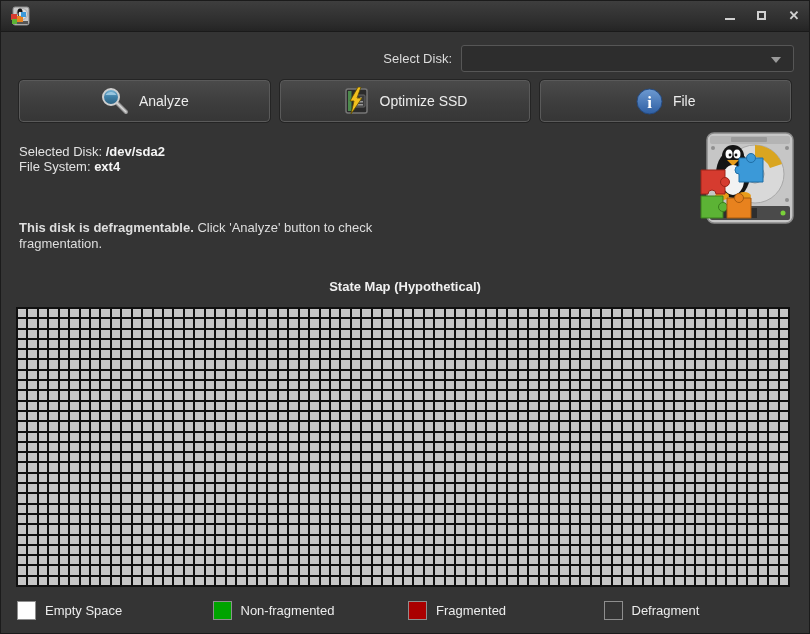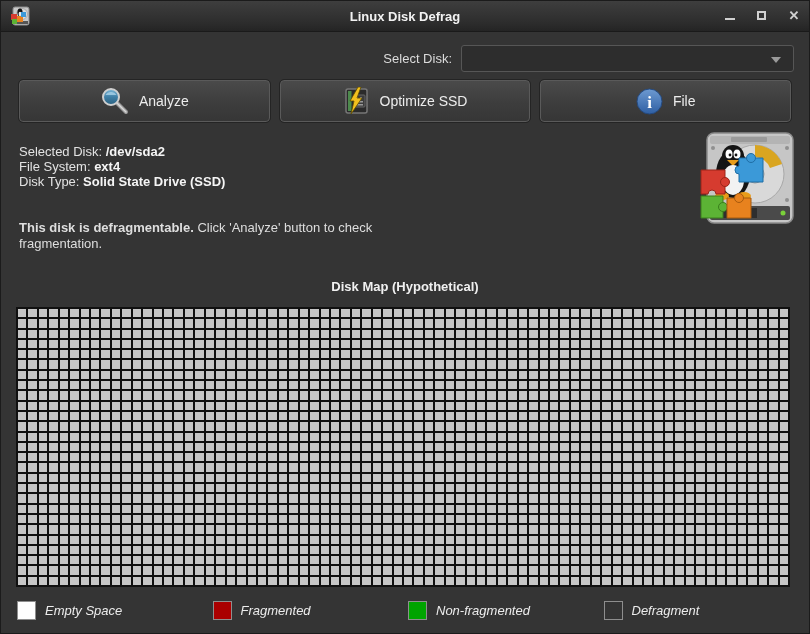--- a/index.html
+++ b/index.html
@@ -86,42 +86,40 @@
     position:absolute; top:306px; left:15px; width:774px; height:280px;
     background:#101010;
     display:grid;
     gap:2px; padding:2px;
   }
   .cell { width:100%; height:100%; }
   
   .legend {
     position:absolute; top:600px; left:16px; right:10px;
     display:flex;
-    font-style:italic;
   }
   .legend-item { flex:1; display:flex; align-items:center; gap:9px; }
   .swatch { width:19px; height:19px; border:1px solid #8e8e8e; flex:0 0 auto; }
   .legend-label { font-size:13px; color:#ececec; }
 </style>
 </head>
 <body>
 
 <div class="titlebar">
   <svg class="app-icon" viewBox="0 0 20 20">
     <rect x="3" y="1" width="16" height="18" rx="2" fill="#c9c9c9" stroke="#8a8a8a"></rect>
     <rect x="4" y="15" width="14" height="3" fill="#555"></rect>
     <circle cx="12" cy="8" r="5.5" fill="#dcdcdc" stroke="#aaa"></circle>
     <ellipse cx="10" cy="6.5" rx="2.6" ry="4" fill="#111"></ellipse>
     <ellipse cx="10" cy="8" rx="1.4" ry="2.2" fill="#eee"></ellipse>
     <rect x="1" y="8" width="6" height="6" fill="#d63b2f"></rect>
     <rect x="7" y="10" width="6" height="6" fill="#e8821e"></rect>
     <rect x="2" y="13" width="5" height="5" fill="#5cb335"></rect>
     <rect x="11" y="6" width="5" height="5" fill="#3b99d8"></rect>
   </svg>
-  <div class="title">Linux Disk Defrag</div>
   <div class="win-controls">
     <div class="win-btn">
         <span class="min-glyph"></span>
       </div>
     <div class="win-btn">
         <span class="max-glyph"></span>
       </div>
     <div class="win-btn">
         <span class="close-glyph">✕</span>
       </div>
@@ -179,21 +177,20 @@
       <circle cx="13.5" cy="13.5" r="12.5" fill="url(#info)" stroke="#24497f"></circle>
       <text x="13.5" y="20" text-anchor="middle" font-family="Liberation Serif, serif" font-weight="bold" font-size="17" fill="#fff">i</text>
     </svg>
     <span>File</span>
   </div>
 </div>
 
 <div class="disk-info">
   <div><span>Selected Disk: </span><b>/dev/sda2</b></div>
   <div><span>File System: </span><b>ext4</b></div>
-  <div><span>Disk Type: </span><b>Solid State Drive (SSD)</b></div>
 </div>
 
 <svg class="logo" viewBox="0 0 102 94">
 
   <rect x="14" y="1" width="86" height="90" rx="7" fill="#c6c6c6" stroke="#8a8a8a" stroke-width="1.5"></rect>
   <rect x="17" y="4" width="80" height="8" rx="2" fill="#b4b4b4"></rect>
   <rect x="38" y="5" width="36" height="5" rx="1" fill="#9a9a9a"></rect>
   <rect x="17" y="74" width="80" height="14" rx="2" fill="#4a4a4a"></rect>
   <rect x="30" y="76" width="34" height="10" fill="#2e2e2e"></rect>
   <circle cx="90" cy="81" r="2.5" fill="#7ad13a"></circle>
@@ -226,21 +223,21 @@
     <circle cx="30" cy="75" r="4.5" fill="#5cb335" stroke="#3a7f1c"></circle>
     <path d="M34 66 h24 v20 h-24 z" fill="#e8821e" stroke="#a85a0d"></path>
     <circle cx="46" cy="66" r="4.5" fill="#e8821e" stroke="#a85a0d"></circle>
   </g>
 </svg>
 
 <div class="message">
   <b>This disk is defragmentable.</b><span> Click 'Analyze' button to check fragmentation.</span>
 </div>
 
-<div class="map-title">Disk Map (Hypothetical)</div>
+<div class="map-title">State Map (Hypothetical)</div>
 <div class="disk-map" style="grid-template-columns: repeat(74, 1fr); background: rgb(16, 16, 16);">
     <div class="cell" style="background: rgb(198, 198, 198);"></div>
     <div class="cell" style="background: rgb(198, 198, 198);"></div>
     <div class="cell" style="background: rgb(198, 198, 198);"></div>
     <div class="cell" style="background: rgb(198, 198, 198);"></div>
     <div class="cell" style="background: rgb(198, 198, 198);"></div>
     <div class="cell" style="background: rgb(198, 198, 198);"></div>
     <div class="cell" style="background: rgb(198, 198, 198);"></div>
     <div class="cell" style="background: rgb(198, 198, 198);"></div>
     <div class="cell" style="background: rgb(198, 198, 198);"></div>
@@ -2234,24 +2231,24 @@
     <div class="cell" style="background: rgb(198, 198, 198);"></div>
     <div class="cell" style="background: rgb(198, 198, 198);"></div>
   </div>
 
 <div class="legend">
   <div class="legend-item">
     <span class="swatch" style="background: rgb(255, 255, 255);"></span>
     <span class="legend-label">Empty Space</span>
   </div>
   <div class="legend-item">
+    <span class="swatch" style="background: rgb(0, 164, 0);"></span>
+    <span class="legend-label">Non-fragmented</span>
+  </div>
+  <div class="legend-item">
     <span class="swatch" style="background: rgb(170, 0, 0);"></span>
     <span class="legend-label">Fragmented</span>
-  </div>
-  <div class="legend-item">
-    <span class="swatch" style="background: rgb(0, 164, 0);"></span>
-    <span class="legend-label">Non-fragmented</span>
   </div>
   <div class="legend-item">
     <span class="swatch" style="background: transparent;"></span>
     <span class="legend-label">Defragment</span>
   </div>
 </div>
 
 </body></html>

